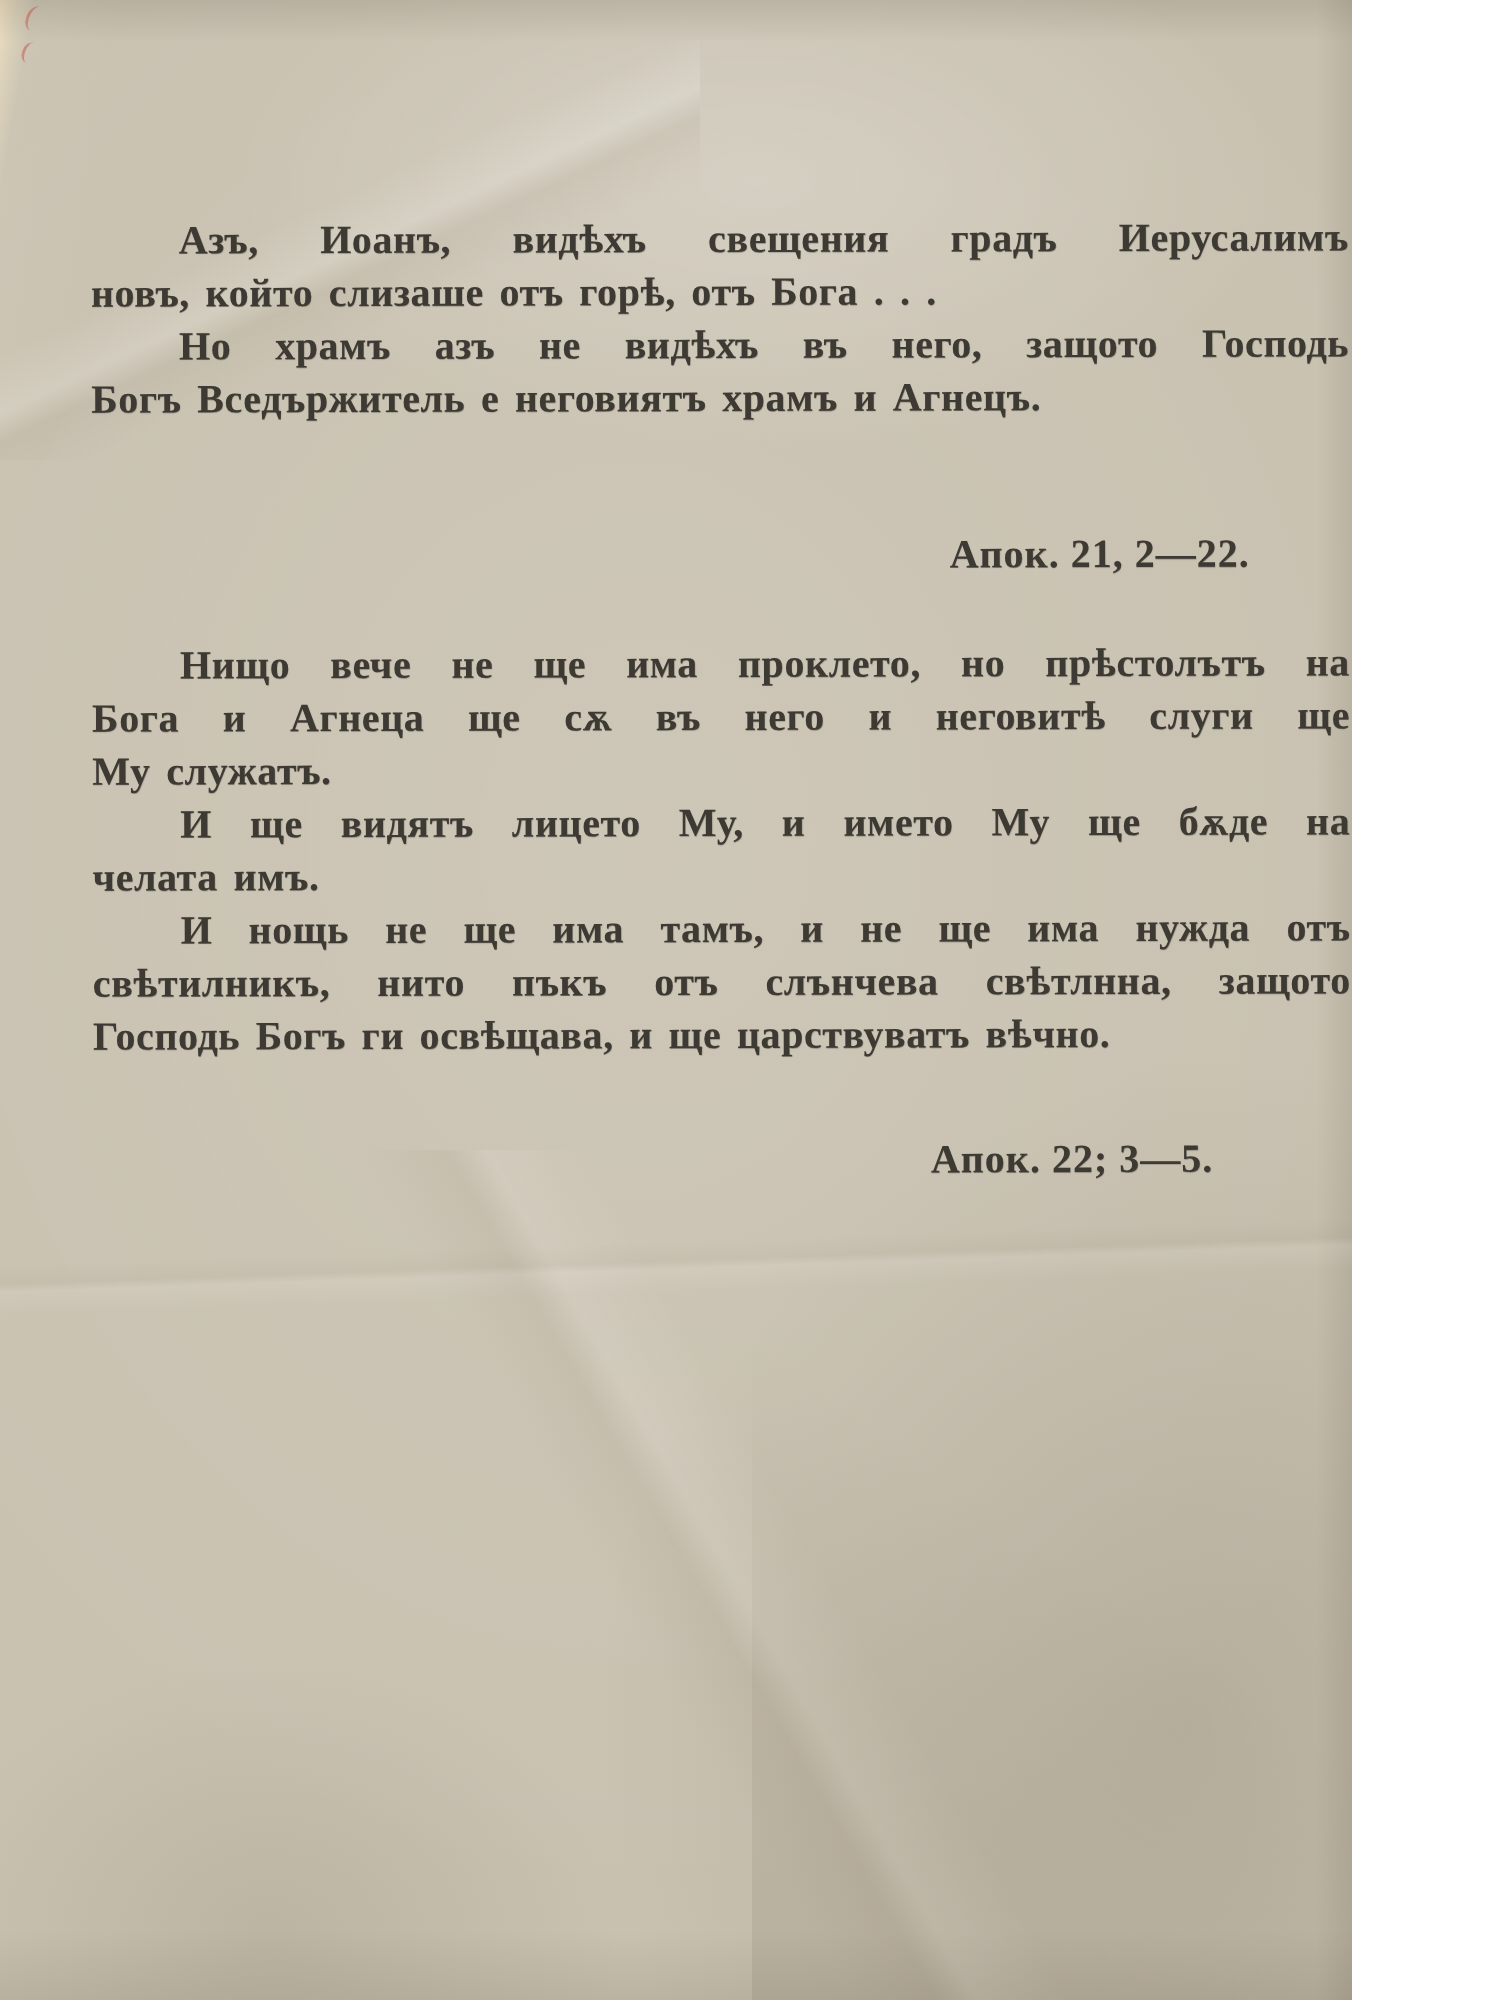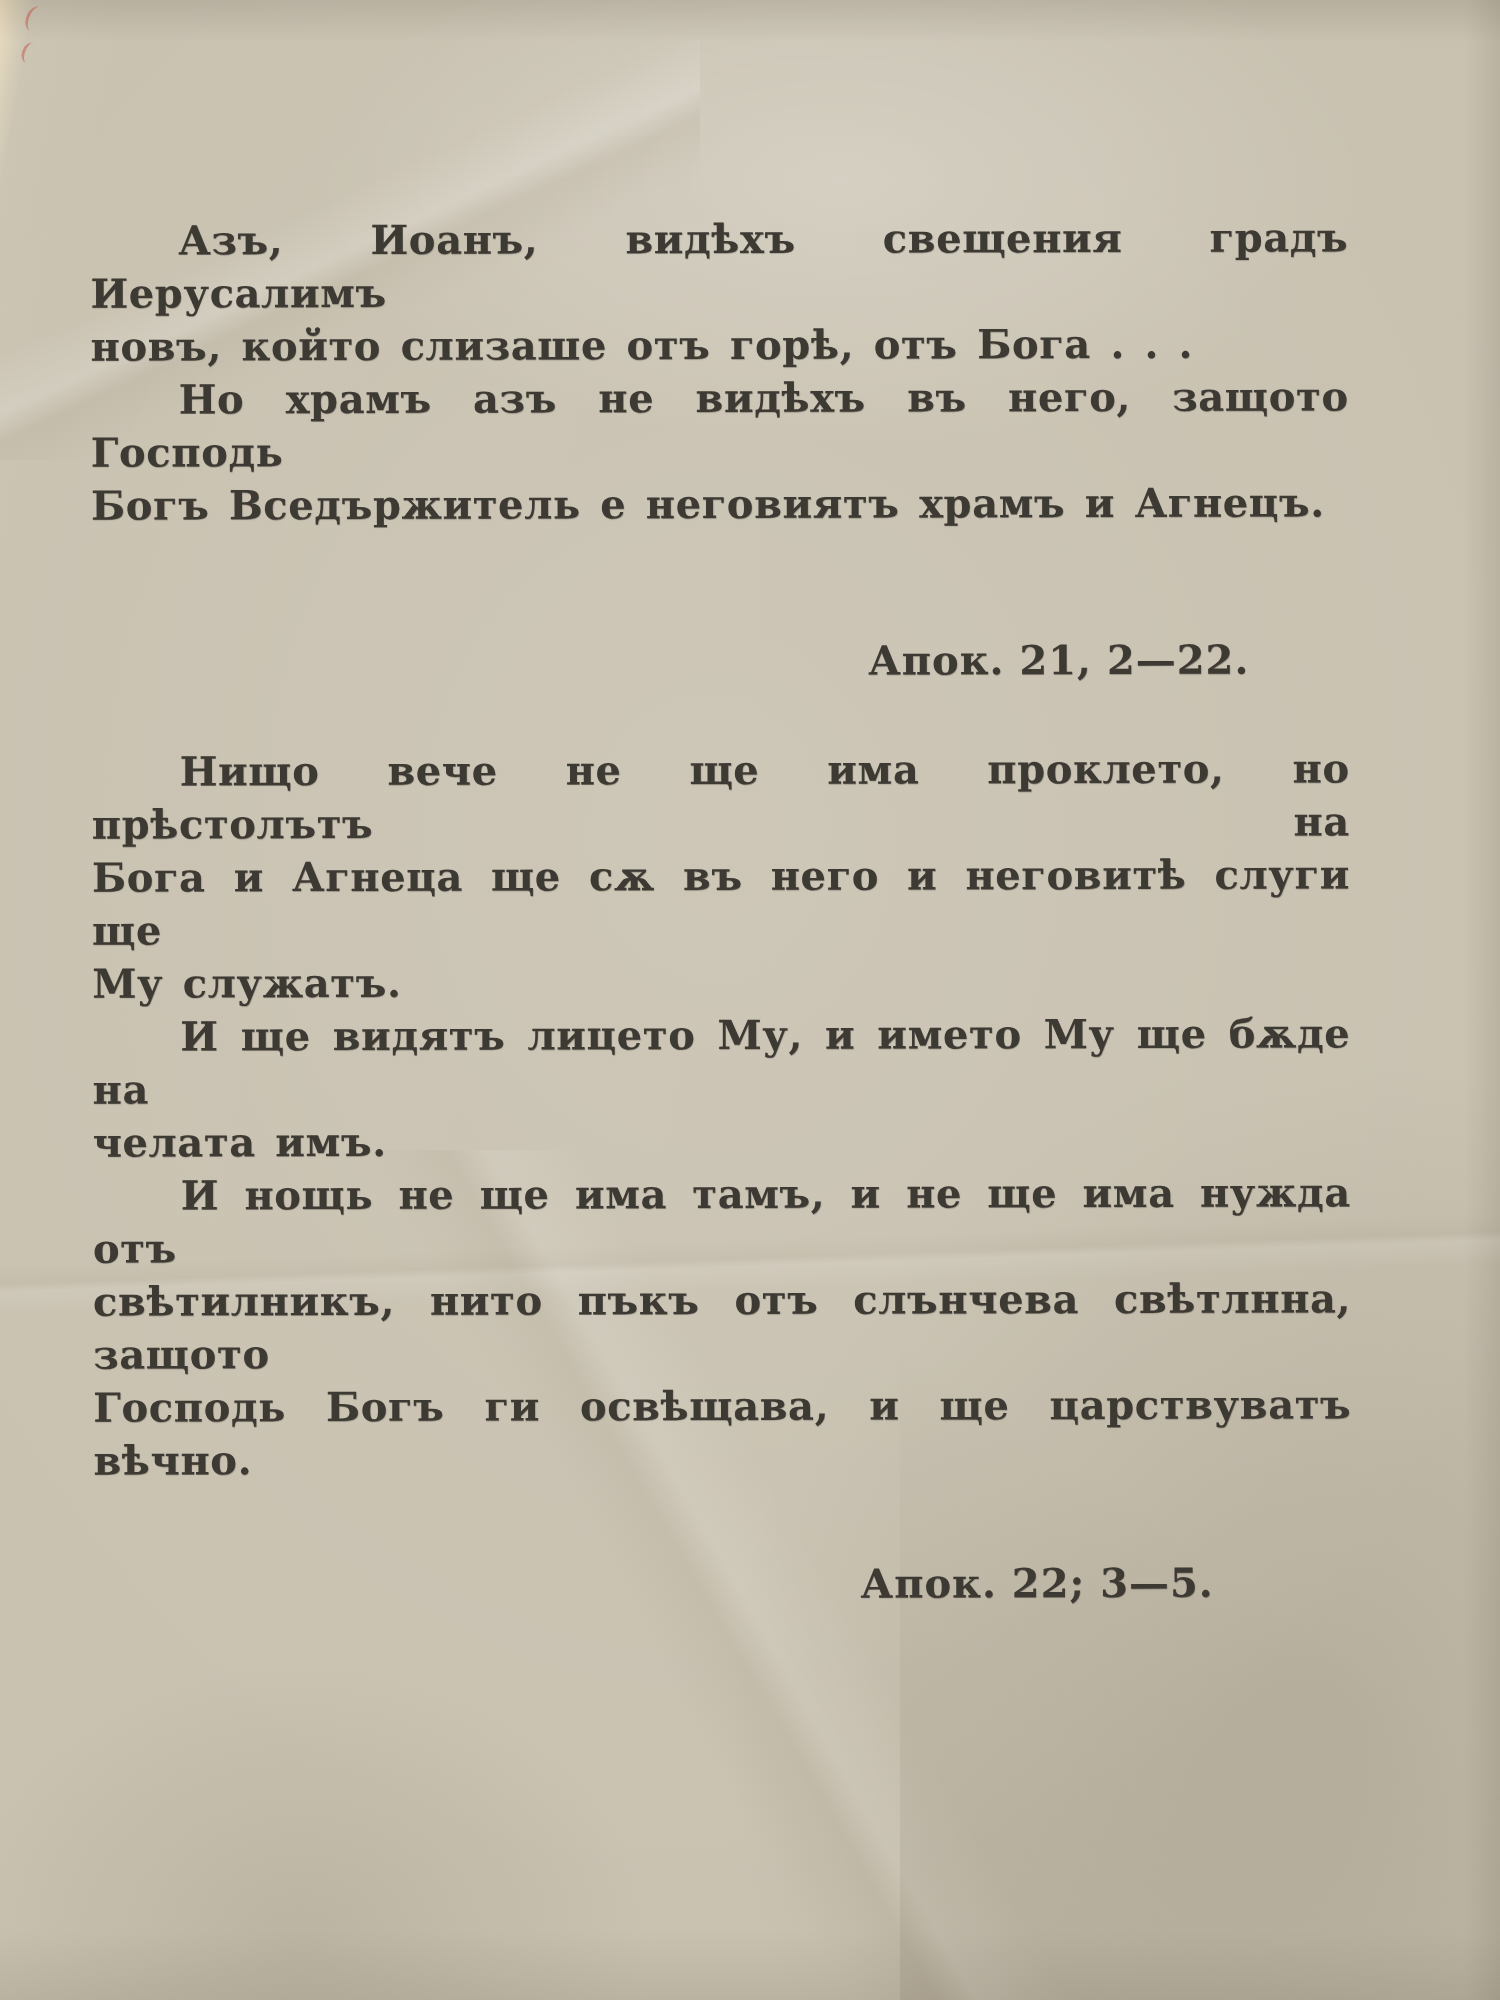--- a/index.html
+++ b/index.html
@@ -3,39 +3,40 @@
 <meta charset="utf-8">
 <style>
   html, body { margin: 0; padding: 0; }
   body {
     width: 1500px; height: 2000px;
     font-family: "DejaVu Serif", "DejaVu Sans", serif;
     overflow: hidden;
   }
   #page {
     position: relative;
-    width: 1500px; height: 2000px;
+    width: 1352px; height: 2000px;
     overflow: hidden;
     background:
       
       linear-gradient(180deg, rgba(92,82,66,0.16), rgba(92,82,66,0.0) 42px),
       
       linear-gradient(270deg, rgba(92,82,66,0.14), rgba(92,82,66,0.0) 36px),
       
       linear-gradient(0deg, rgba(92,82,66,0.13), rgba(92,82,66,0.0) 70px),
       
       radial-gradient(ellipse 820px 420px at 56% 9%, rgba(255,255,255,0.20), rgba(255,255,255,0) 65%),
       
       radial-gradient(ellipse 1250px 1500px at 48% 42%, rgba(255,255,255,0.09), rgba(255,255,255,0) 75%),
       
       radial-gradient(ellipse 850px 950px at 88% 86%, rgba(74,62,40,0.14), rgba(74,62,40,0) 70%),
       radial-gradient(ellipse 500px 400px at 20% 97%, rgba(74,62,40,0.10), rgba(74,62,40,0) 70%),
       
       linear-gradient(100deg, #eee0c2 0px, #dcd2ba 16px, #ccc5b4 34px, #c9c2b1 120px, #c8c1b0 100%),
       #c8c1b0;
+    font-family: Liberation Serif, serif;
   }
   .crease {
     position: absolute;
     pointer-events: none;
   }
   #crease-top-left {
     left: 0; top: 40px; width: 700px; height: 420px;
     background: linear-gradient(155deg, rgba(255,255,255,0) 42%, rgba(255,255,255,0.16) 50%, rgba(120,105,80,0.07) 54%, rgba(255,255,255,0) 62%);
   }
   #crease-mid {

